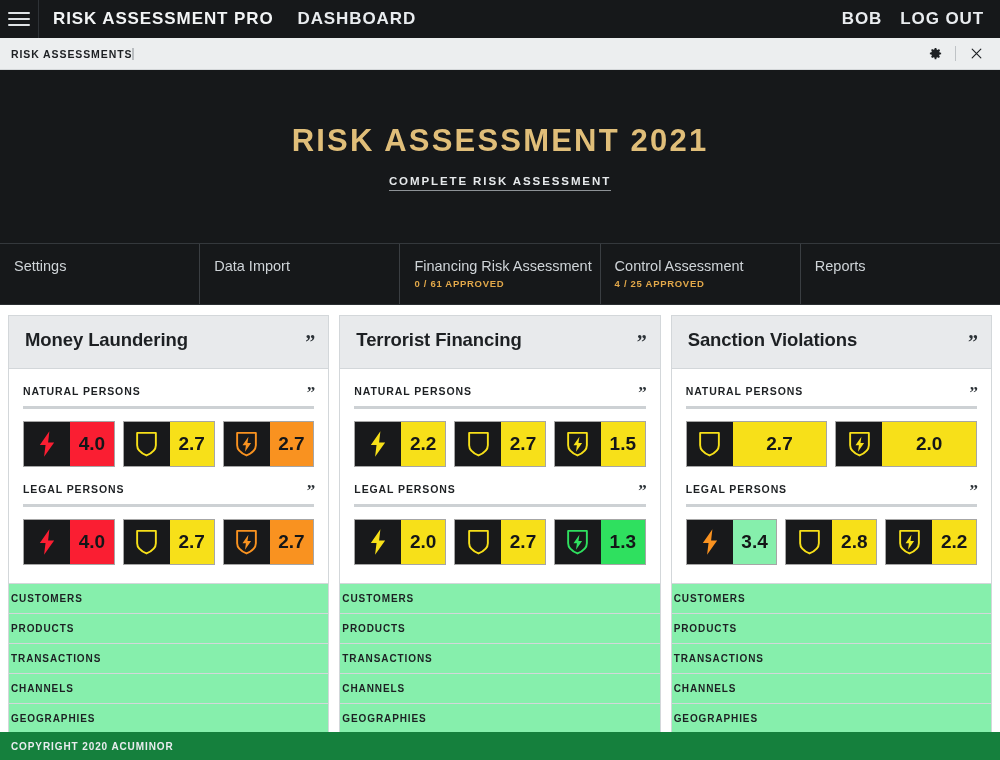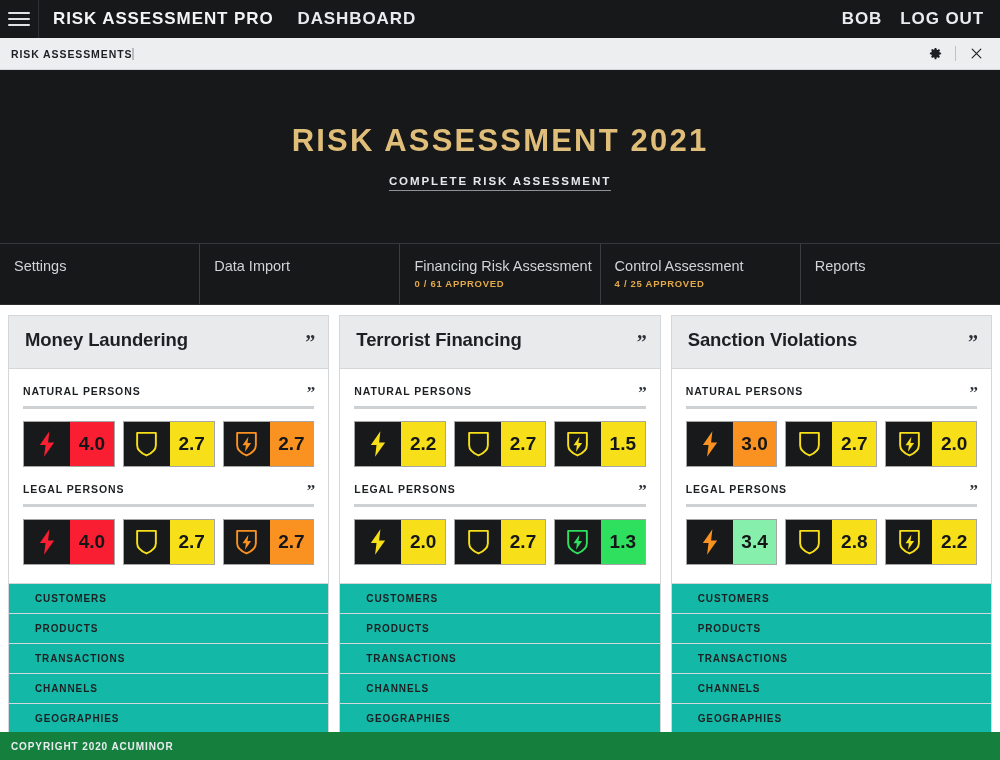--- a/index.html
+++ b/index.html
@@ -234,23 +234,23 @@
     font-size: 19px;
     font-weight: bold;
     color: #141618;
   }
 
   .rows { margin-top: 18px; border-top: 1px solid #d3d7da; }
   .row {
     height: 30px;
     display: flex;
     align-items: center;
-    padding-left: 26px;
+    padding-left: 2px;
     border-bottom: 1px solid #d3d7da;
-    background: #14b8a6;
+    background: #86efac;
     cursor: pointer;
   }
   .row-label {
     font-size: 10px;
     font-weight: bold;
     letter-spacing: 0.9px;
     color: #1d2023;
     text-transform: uppercase;
   }
 
@@ -523,28 +523,20 @@
       </div>
       <div class="card-body">
         <div class="sect-head">
           <span class="sect-title">NATURAL PERSONS</span>
           <span class="quote-icon sm" style="margin-left:auto">”</span>
         </div>
         <div class="sect-rule"></div>
         <div class="badges">
           <div class="badge">
             <div class="badge-icon">
-              <svg width="22" height="26" viewBox="0 0 24 28" fill="#f99220">
-                <path d="M14.6 0 L4.2 15.1 H10.4 L8.8 28 L19.8 12.3 H13.2 Z"></path>
-              </svg>
-            </div>
-            <div class="badge-val" style="background:#f99220">3.0</div>
-          </div>
-          <div class="badge">
-            <div class="badge-icon">
               <svg width="23" height="26" viewBox="0 0 26 30" fill="none" stroke="#f7e019" stroke-width="2.2" stroke-linejoin="round">
                 <path d="M2.2 2.2 H23.8 V16.5 C23.8 22.5 18.4 26 13 28.2 C7.6 26 2.2 22.5 2.2 16.5 Z"></path>
               </svg>
             </div>
             <div class="badge-val" style="background:#f7e019">2.7</div>
           </div>
           <div class="badge">
             <div class="badge-icon">
               <svg width="23" height="26" viewBox="0 0 26 30" fill="none">
                 <path d="M2.2 2.2 H23.8 V16.5 C23.8 22.5 18.4 26 13 28.2 C7.6 26 2.2 22.5 2.2 16.5 Z" stroke="#f7e019" stroke-width="2.2" stroke-linejoin="round"></path>

